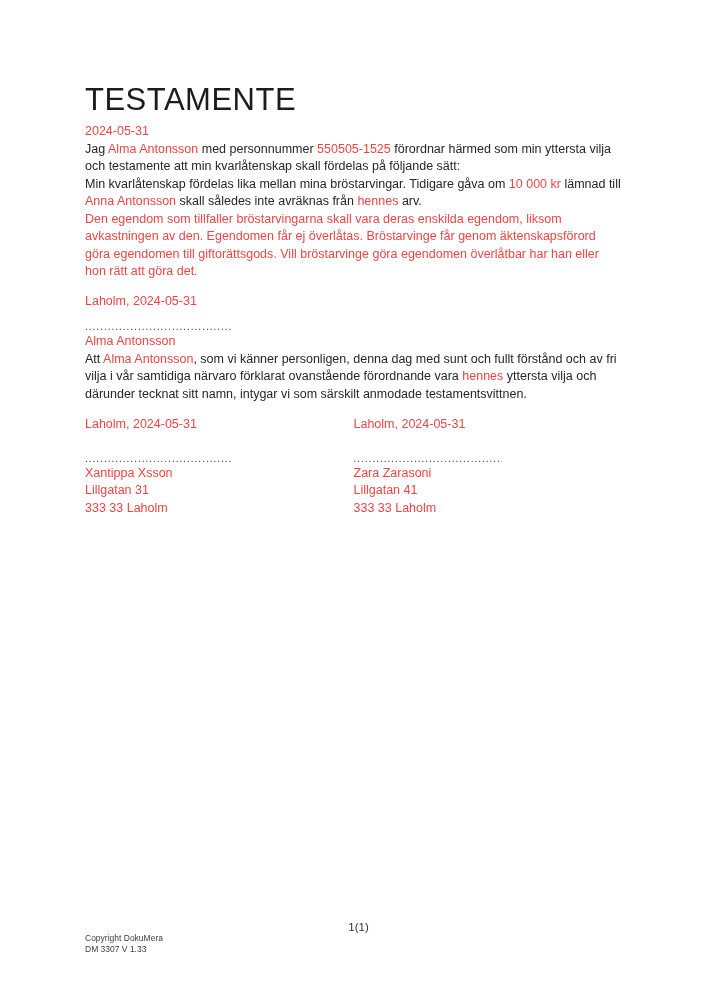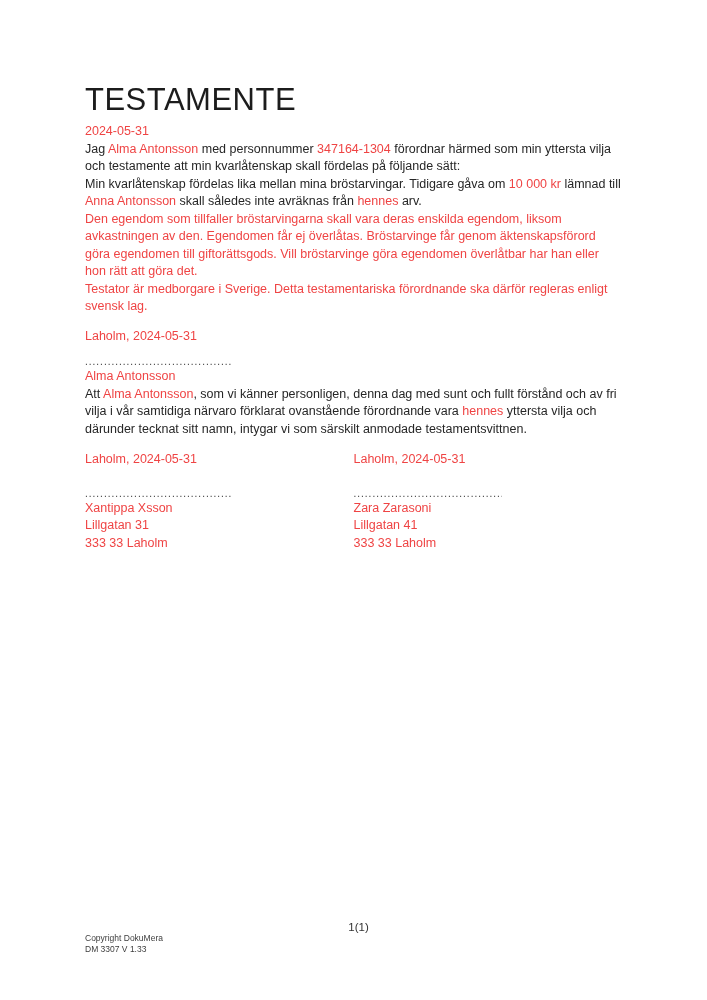--- a/index.html
+++ b/index.html
@@ -105,27 +105,26 @@
 </style>
 </head>
 <body>
 
 <div class="page">
 
   <h1 class="doc-title">TESTAMENTE</h1>
 
   <div class="doc-date red">2024-05-31</div>
 
-  <p class="body-text mt-title-gap"><span>Jag </span><span class="red">Alma Antonsson</span><span> med personnummer </span><span class="red">347164-1304</span><span> förordnar härmed som min yttersta vilja och testamente att min kvarlåtenskap skall fördelas på följande sätt:</span></p>
+  <p class="body-text mt-title-gap"><span>Jag </span><span class="red">Alma Antonsson</span><span> med personnummer </span><span class="red">550505-1525</span><span> förordnar härmed som min yttersta vilja och testamente att min kvarlåtenskap skall fördelas på följande sätt:</span></p>
 
   <p class="body-text mt-para"><span>Min kvarlåtenskap fördelas lika mellan mina bröstarvingar. Tidigare gåva om </span><span class="red">10 000 kr</span><span> lämnad till </span><span class="red">Anna Antonsson</span><span> skall således inte avräknas från </span><span class="red">hennes</span><span> arv.</span></p>
 
   <p class="body-text mt-para2"><span class="red">Den egendom som tillfaller bröstarvingarna skall vara deras enskilda egendom, liksom avkastningen av den. Egendomen får ej överlåtas. Bröstarvinge får genom äktenskapsförord göra egendomen till giftorättsgods. Vill bröstarvinge göra egendomen överlåtbar har han eller hon rätt att göra det.</span></p>
 
-  <p class="body-text mt-para3"><span class="red">Testator är medborgare i Sverige. Detta testamentariska förordnande ska därför regleras enligt svensk lag.</span></p>
 
   <div class="place-date red">Laholm, 2024-05-31</div>
 
   <div class="dots"></div>
   <div class="sig-name red">Alma Antonsson</div>
 
   <p class="body-text witness-attest"><span>Att </span><span class="red">Alma Antonsson</span><span>, som vi känner personligen, denna dag med sunt och fullt förstånd och av fri vilja i vår samtidiga närvaro förklarat ovanstående förordnande vara </span><span class="red">hennes</span><span> yttersta vilja och därunder tecknat sitt namn, intygar vi som särskilt anmodade testamentsvittnen.</span></p>
 
   <div class="witness-row">
 

